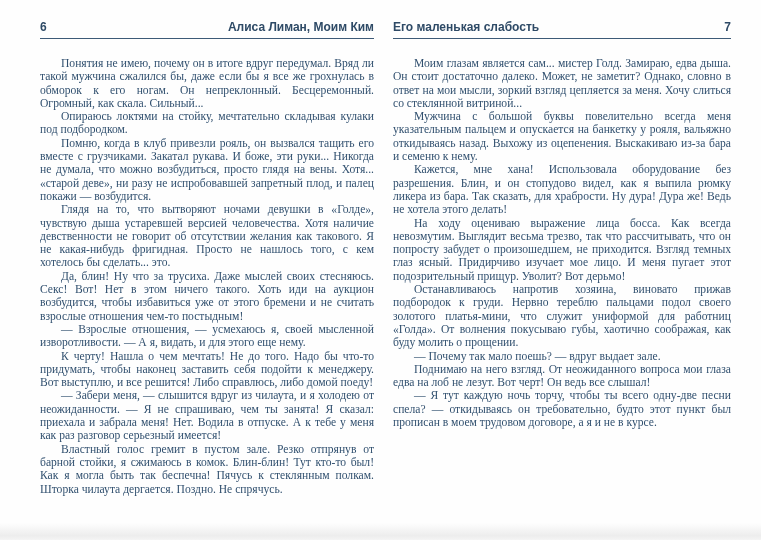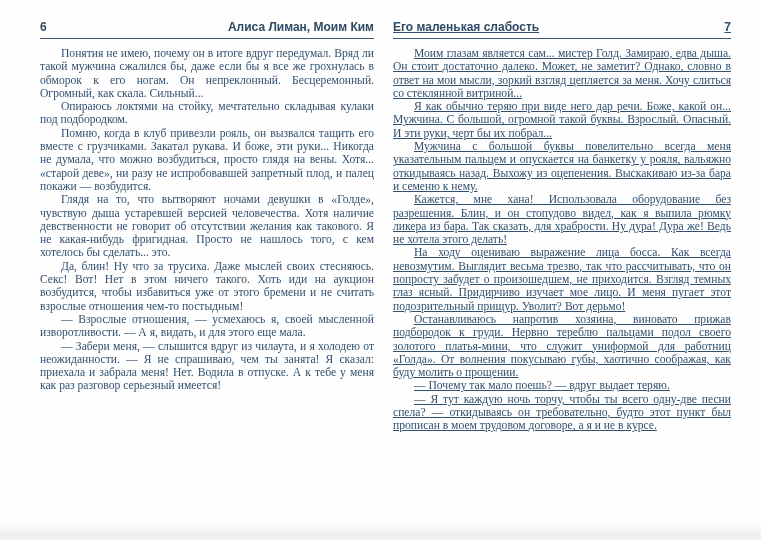--- a/index.html
+++ b/index.html
@@ -13,34 +13,34 @@
     position: relative;
     width: 761px; height: 540px;
     background: #fefefe;
   }
   .page {
     position: absolute;
     top: 0; height: 540px;
     color: #31506f;
   }
   .page-left  { left: 0;     width: 380px; padding: 20px 6px 0 40px; }
-  .page-right { left: 380px; width: 381px; padding: 20px 30px 0 13px; text-decoration: underline; }
+  .page-right { left: 380px; width: 381px; padding: 20px 30px 0 13px; }
   .page-header {
     display: flex;
     justify-content: space-between;
     align-items: flex-end;
     font-family: "Liberation Sans", "DejaVu Sans", sans-serif;
     font-weight: 600;
     font-size: 12px;
     color: #2e4a66;
     padding-bottom: 4px;
     border-bottom: 1.5px solid #3d5a77;
   }
   .page-body {
-    margin-top: 8px;
+    margin-top: 18px;
     font-size: 11.6px;
     line-height: 13.3px;
     text-align: justify;
     color: #31506f;
     hyphens: auto;
   }
   .para { text-indent: 21px; }
   .bottom-shadow {
     position: absolute;
     left: 0; bottom: 0;
@@ -58,36 +58,38 @@
     <div class="page-header">
       <span>6</span>
       <span>Алиса Лиман, Моим Ким</span>
     </div>
     <div class="page-body">
         <p class="para">Понятия не имею, почему он в итоге вдруг передумал. Вряд ли такой мужчина сжалился бы, даже если бы я все же грохнулась в обморок к его ногам. Он непреклонный. Бесцеремонный. Огромный, как скала. Сильный...</p>
         <p class="para">Опираюсь локтями на стойку, мечтательно складывая кулаки под подбородком.</p>
         <p class="para">Помню, когда в клуб привезли рояль, он вызвался тащить его вместе с грузчиками. Закатал рукава. И боже, эти руки... Никогда не думала, что можно возбудиться, просто глядя на вены. Хотя... «старой деве», ни разу не испробовавшей запретный плод, и палец покажи — возбудится.</p>
         <p class="para">Глядя на то, что вытворяют ночами девушки в «Голде», чувствую дыша устаревшей версией человечества. Хотя наличие девственности не говорит об отсутствии желания как такового. Я не какая-нибудь фригидная. Просто не нашлось того, с кем хотелось бы сделать... это.</p>
         <p class="para">Да, блин! Ну что за трусиха. Даже мыслей своих стесняюсь. Секс! Вот! Нет в этом ничего такого. Хоть иди на аукцион возбудится, чтобы избавиться уже от этого бремени и не считать взрослые отношения чем-то постыдным!</p>
-        <p class="para">— Взрослые отношения, — усмехаюсь я, своей мысленной изворотливости. — А я, видать, и для этого еще мала.</p>
+        <p class="para">— Взрослые отношения, — усмехаюсь я, своей мысленной изворотливости. — А я, видать, и для этого еще нему.</p>
+        <p class="para">К черту! Нашла о чем мечтать! Не до того. Надо бы что-то придумать, чтобы наконец заставить себя подойти к менеджеру. Вот выступлю, и все решится! Либо справлюсь, либо домой поеду!</p>
         <p class="para">— Забери меня, — слышится вдруг из чилаута, и я холодею от неожиданности. — Я не спрашиваю, чем ты занята! Я сказал: приехала и забрала меня! Нет. Водила в отпуске. А к тебе у меня как раз разговор серьезный имеется!</p>
+        <p class="para">Властный голос гремит в пустом зале. Резко отпрянув от барной стойки, я сжимаюсь в комок. Блин-блин! Тут кто-то был! Как я могла быть так беспечна! Пячусь к стеклянным полкам. Шторка чилаута дергается. Поздно. Не спрячусь.</p>
       </div>
   </div>
 
   <div class="page page-right">
     <div class="page-header">
       <span>Его маленькая слабость</span>
       <span>7</span>
     </div>
     <div class="page-body">
         <p class="para">Моим глазам является сам... мистер Голд. Замираю, едва дыша. Он стоит достаточно далеко. Может, не заметит? Однако, словно в ответ на мои мысли, зоркий взгляд цепляется за меня. Хочу слиться со стеклянной витриной...</p>
-        <p class="para">Я как обычно теряю при виде него дар речи. Боже, какой он... Мужчина. С большой, огромной такой буквы. Взрослый. Опасный. И эти руки, черт бы их побрал...</p>
         <p class="para">Мужчина с большой буквы повелительно всегда меня указательным пальцем и опускается на банкетку у рояля, вальяжно откидываясь назад. Выхожу из оцепенения. Выскакиваю из-за бара и семеню к нему.</p>
         <p class="para">Кажется, мне хана! Использовала оборудование без разрешения. Блин, и он стопудово видел, как я выпила рюмку ликера из бара. Так сказать, для храбрости. Ну дура! Дура же! Ведь не хотела этого делать!</p>
         <p class="para">На ходу оцениваю выражение лица босса. Как всегда невозмутим. Выглядит весьма трезво, так что рассчитывать, что он попросту забудет о произошедшем, не приходится. Взгляд темных глаз ясный. Придирчиво изучает мое лицо. И меня пугает этот подозрительный прищур. Уволит? Вот дерьмо!</p>
         <p class="para">Останавливаюсь напротив хозяина, виновато прижав подбородок к груди. Нервно тереблю пальцами подол своего золотого платья-мини, что служит униформой для работниц «Голда». От волнения покусываю губы, хаотично соображая, как буду молить о прощении.</p>
-        <p class="para">— Почему так мало поешь? — вдруг выдает теряю.</p>
+        <p class="para">— Почему так мало поешь? — вдруг выдает зале.</p>
+        <p class="para">Поднимаю на него взгляд. От неожиданного вопроса мои глаза едва на лоб не лезут. Вот черт! Он ведь все слышал!</p>
         <p class="para">— Я тут каждую ночь торчу, чтобы ты всего одну-две песни спела? — откидываясь он требовательно, будто этот пункт был прописан в моем трудовом договоре, а я и не в курсе.</p>
       </div>
   </div>
 
   <div class="bottom-shadow"></div>
 </div>
 
 </body></html>

